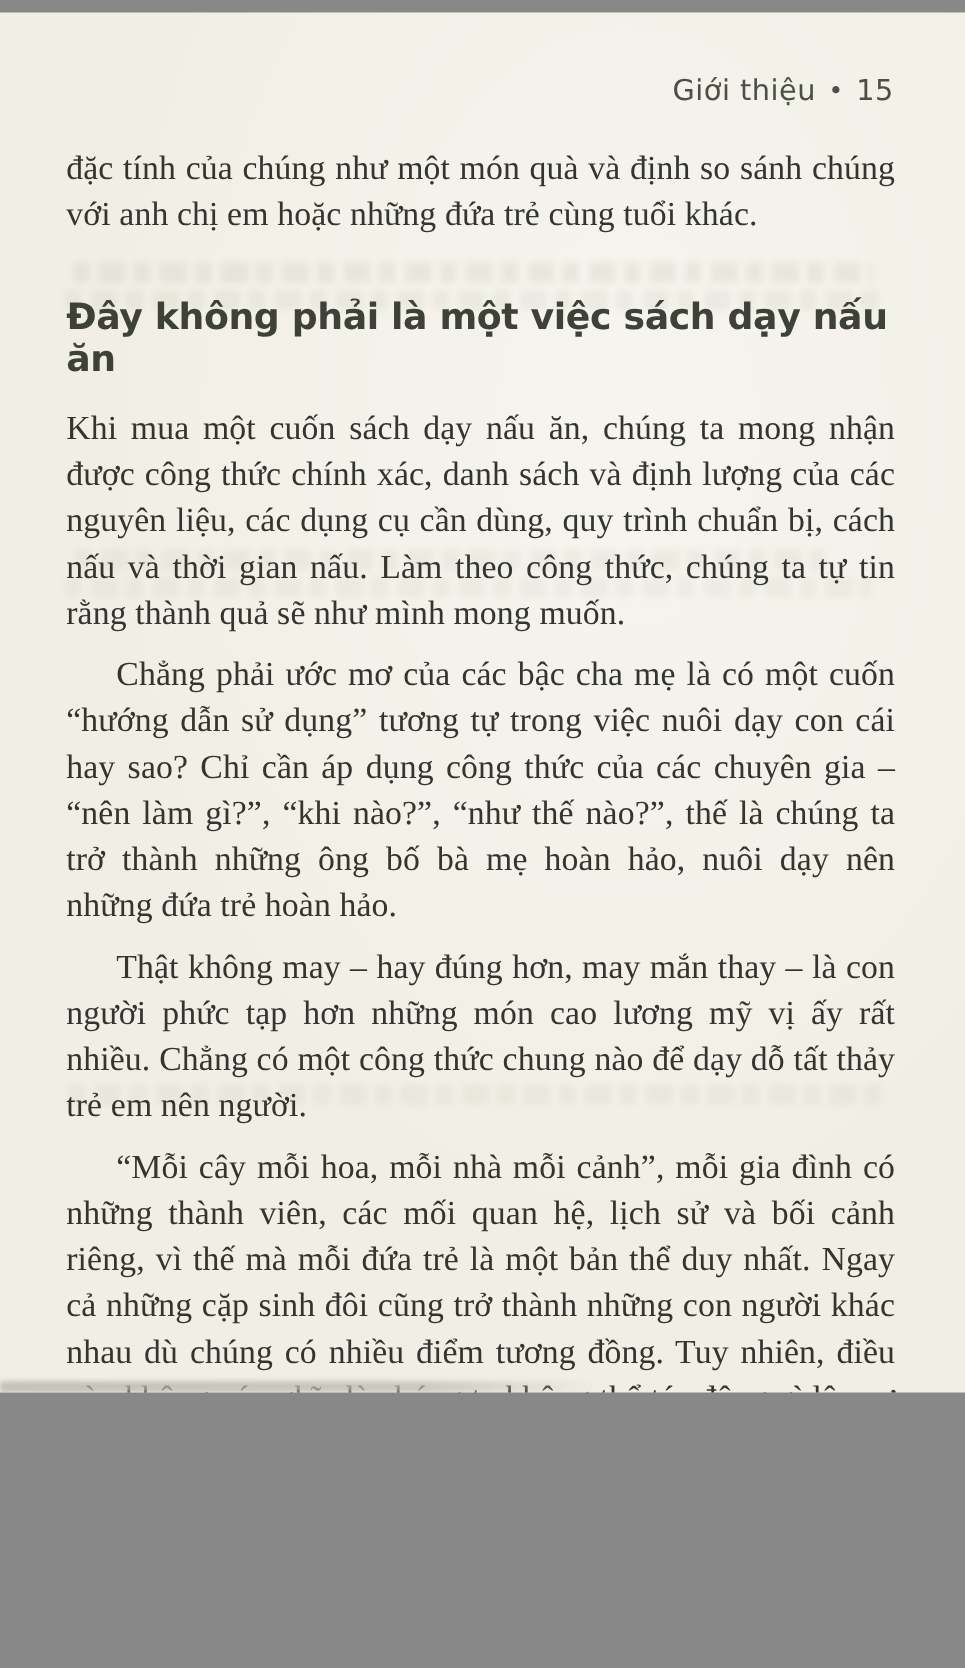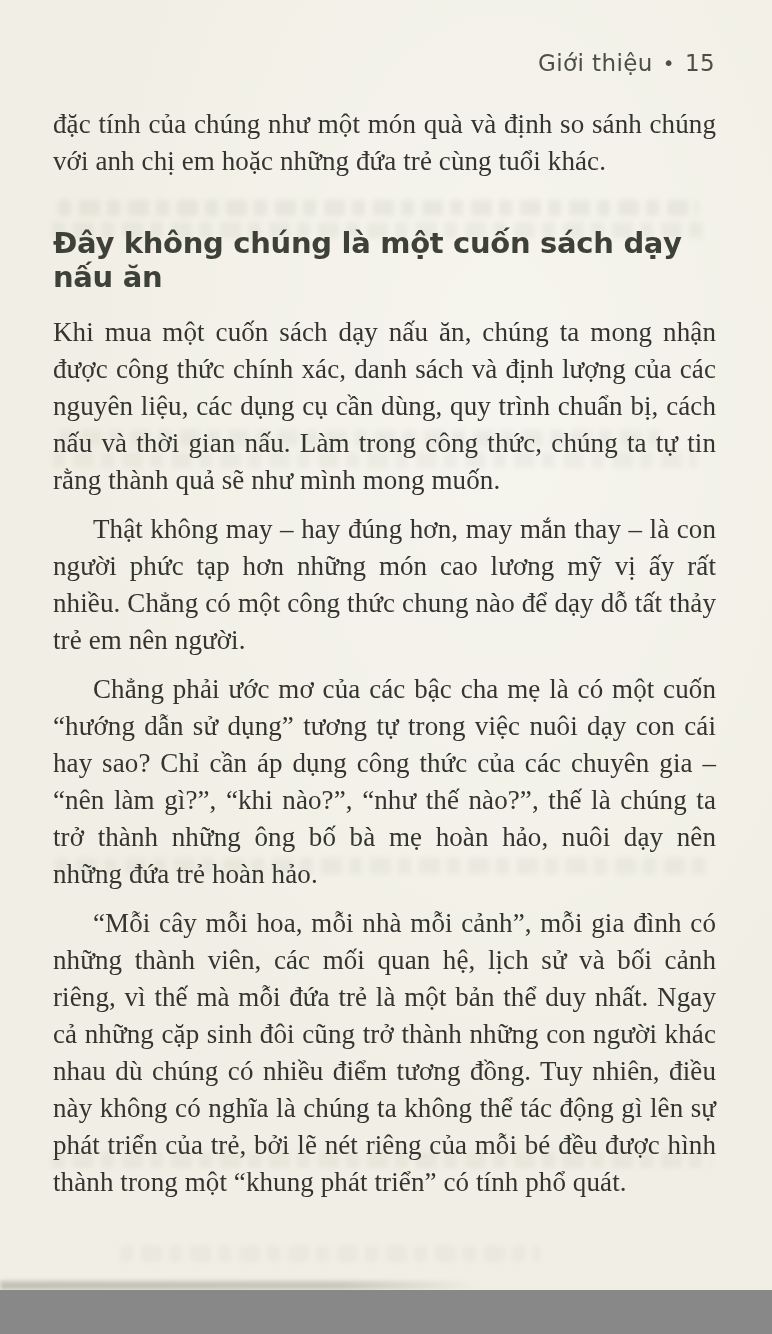--- a/index.html
+++ b/index.html
@@ -5,22 +5,22 @@
   :root{
     --page-bg:#f1efe5;
     --body-text:#343430;
     --heading-text:#3d4138;
     --header-text:#4b4f45;
     --bleed-color:rgba(125,130,105,0.14);
   }
   html,body{margin:0;padding:0;background:#888;}
   .page{
     position:relative;
-    width:772px;height:1290px;
-    margin:0 auto;
+    width:772px;height:1104px;
+    margin:10px auto;
     background:
       radial-gradient(ellipse at 65% 30%, rgba(255,255,255,0.35), rgba(255,255,255,0) 60%),
       var(--page-bg);
     overflow:hidden;
     font-family:"Liberation Serif","DejaVu Serif",serif;
     color:var(--body-text);
   }
   .running-header{
     position:absolute;
     top:50px;right:57px;
@@ -100,22 +100,22 @@
   <div class="bleed b1"></div>
   <div class="bleed b2"></div>
   <div class="bleed b3"></div>
   <div class="bleed b4"></div>
   <div class="bleed b5"></div>
   <div class="bleed b6"></div>
   <div class="bleed b7"></div>
 
   <div class="content">
     <p class="body-par">đặc tính của chúng như một món quà và định so sánh chúng với anh chị em hoặc những đứa trẻ cùng tuổi khác.</p>
-    <h2 class="section-heading">Đây không chúng là một cuốn sách dạy nấu ăn</h2>
-    <p class="body-par">Khi mua một cuốn sách dạy nấu ăn, chúng ta mong nhận được công thức chính xác, danh sách và định lượng của các nguyên liệu, các dụng cụ cần dùng, quy trình chuẩn bị, cách nấu và thời gian nấu. Làm trong công thức, chúng ta tự tin rằng thành quả sẽ như mình mong muốn.</p>
+    <h2 class="section-heading">Đây không phải là một việc sách dạy nấu ăn</h2>
+    <p class="body-par">Khi mua một cuốn sách dạy nấu ăn, chúng ta mong nhận được công thức chính xác, danh sách và định lượng của các nguyên liệu, các dụng cụ cần dùng, quy trình chuẩn bị, cách nấu và thời gian nấu. Làm theo công thức, chúng ta tự tin rằng thành quả sẽ như mình mong muốn.</p>
+    <p class="body-par indent">Chẳng phải ước mơ của các bậc cha mẹ là có một cuốn “hướng dẫn sử dụng” tương tự trong việc nuôi dạy con cái hay sao? Chỉ cần áp dụng công thức của các chuyên gia – “nên làm gì?”, “khi nào?”, “như thế nào?”, thế là chúng ta trở thành những ông bố bà mẹ hoàn hảo, nuôi dạy nên những đứa trẻ hoàn hảo.</p>
     <p class="body-par indent">Thật không may – hay đúng hơn, may mắn thay – là con người phức tạp hơn những món cao lương mỹ vị ấy rất nhiều. Chẳng có một công thức chung nào để dạy dỗ tất thảy trẻ em nên người.</p>
-    <p class="body-par indent">Chẳng phải ước mơ của các bậc cha mẹ là có một cuốn “hướng dẫn sử dụng” tương tự trong việc nuôi dạy con cái hay sao? Chỉ cần áp dụng công thức của các chuyên gia – “nên làm gì?”, “khi nào?”, “như thế nào?”, thế là chúng ta trở thành những ông bố bà mẹ hoàn hảo, nuôi dạy nên những đứa trẻ hoàn hảo.</p>
     <p class="body-par indent">“Mỗi cây mỗi hoa, mỗi nhà mỗi cảnh”, mỗi gia đình có những thành viên, các mối quan hệ, lịch sử và bối cảnh riêng, vì thế mà mỗi đứa trẻ là một bản thể duy nhất. Ngay cả những cặp sinh đôi cũng trở thành những con người khác nhau dù chúng có nhiều điểm tương đồng. Tuy nhiên, điều này không có nghĩa là chúng ta không thể tác động gì lên sự phát triển của trẻ, bởi lẽ nét riêng của mỗi bé đều được hình thành trong một “khung phát triển” có tính phổ quát.</p>
   </div>
 
   <div class="scan-shadow"></div>
 
 </div>
 
 </body></html>

